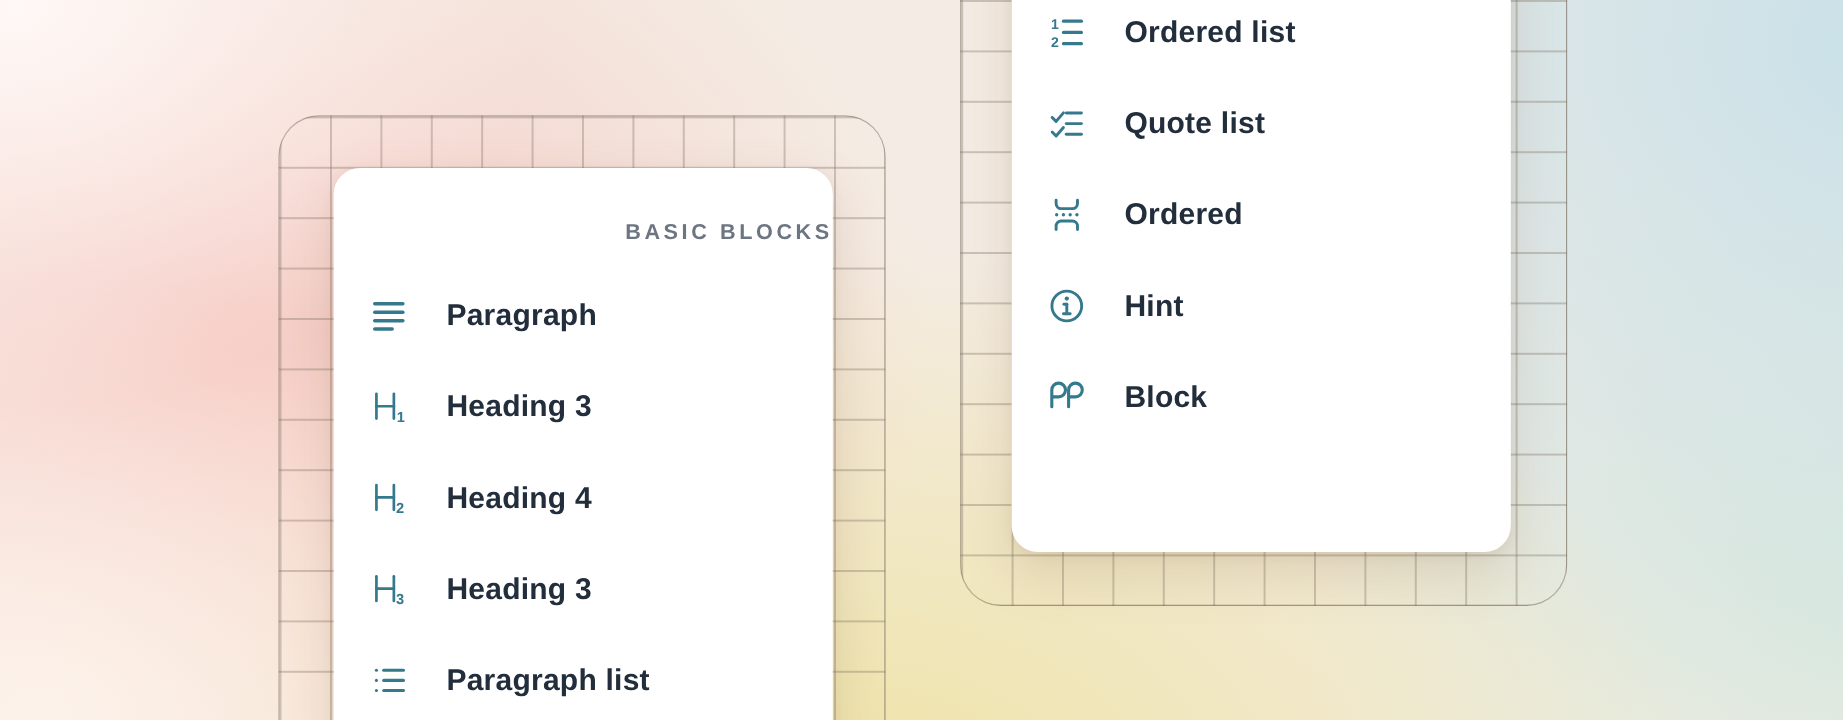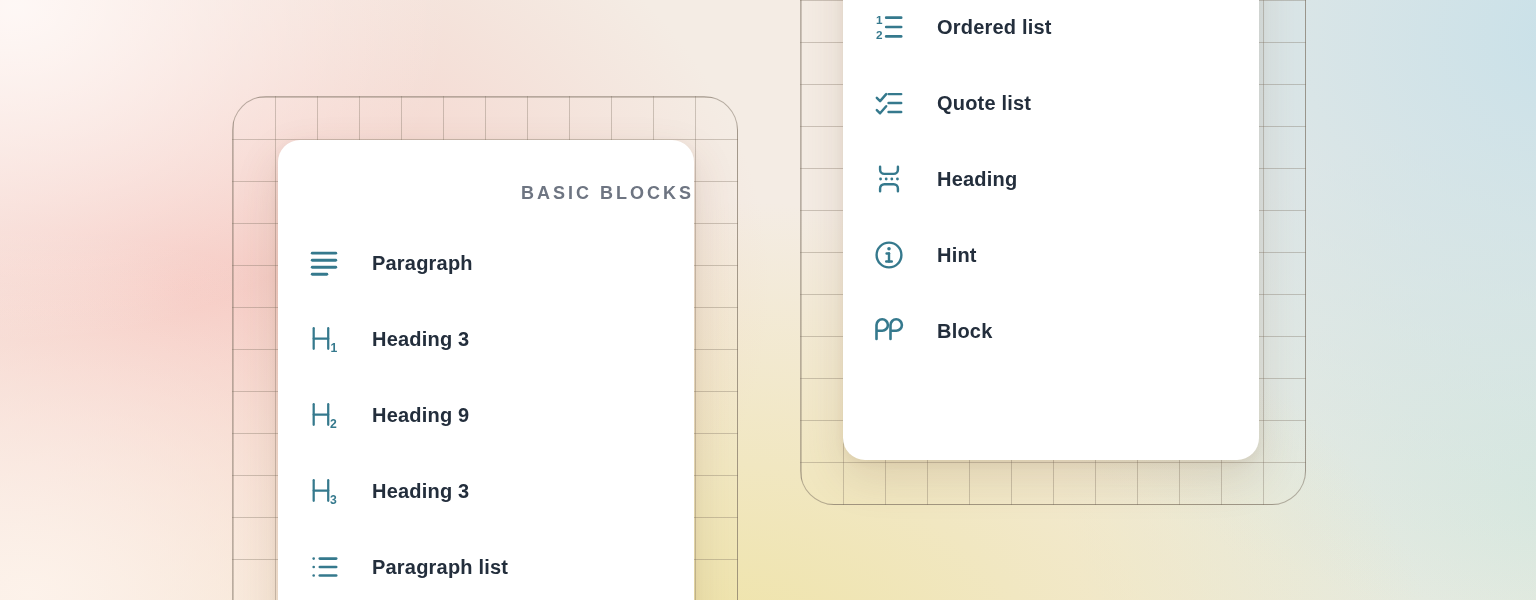--- a/index.html
+++ b/index.html
@@ -34,21 +34,21 @@
   #right-card{left:843px;top:-80px;width:416px;height:540px;}
   .section-title{
     margin:38px 0 0 30px;line-height:30px;
     font-size:18px;font-weight:700;letter-spacing:3px;color:#6e7582;text-align:right;
   }
   #left-card .items{margin-top:17px;}
   #right-card .items{padding-top:69px;}
   .item{height:76px;display:flex;align-items:center;padding-left:30px;gap:32px;cursor:pointer;}
   .icon{width:32px;height:32px;flex:0 0 32px;display:flex;align-items:center;justify-content:center;}
   .icon svg{display:block;}
-  .label{font-size:20px;font-weight:600;color:#232e3c;letter-spacing:.2px;}
+  .label{font-size:25px;font-weight:600;color:#232e3c;letter-spacing:.2px;}
 </style>
 </head>
 <body>
 
 <div class="stage">
 
   <div class="gridpanel" id="left-panel"></div>
   <div class="gridpanel" id="right-panel"></div>
 
   <div class="card" id="left-card">
@@ -81,21 +81,21 @@
 
       <div class="item">
         <span class="icon">
           <svg width="30" height="30" viewBox="0 0 32 32" fill="none" stroke="#35798d" stroke-width="2.4" stroke-linecap="round">
             <path d="M5 4.5 V26.5"></path>
               <path d="M20.5 4.5 V26.5"></path>
               <path d="M5 15.5 H20.5"></path>
             <text x="22.5" y="29.5" stroke="none" fill="#35798d" font-size="13" font-weight="bold" font-family="Liberation Sans, sans-serif">2</text>
           </svg>
         </span>
-        <span class="label">Heading 9</span>
+        <span class="label">Heading 4</span>
       </div>
 
       <div class="item">
         <span class="icon">
           <svg width="30" height="30" viewBox="0 0 32 32" fill="none" stroke="#35798d" stroke-width="2.4" stroke-linecap="round">
             <path d="M5 4.5 V26.5"></path>
               <path d="M20.5 4.5 V26.5"></path>
               <path d="M5 15.5 H20.5"></path>
             <text x="22.5" y="29.5" stroke="none" fill="#35798d" font-size="13" font-weight="bold" font-family="Liberation Sans, sans-serif">3</text>
           </svg>
@@ -153,21 +153,21 @@
         <span class="icon">
           <svg width="30" height="30" viewBox="0 0 32 32" fill="none" stroke="#35798d" stroke-width="2.6" stroke-linecap="round">
             <path d="M6.5 3 V6 a4.5 4.5 0 0 0 4.5 4.5 H21 a4.5 4.5 0 0 0 4.5 -4.5 V3"></path>
             <circle cx="7" cy="16" r="1.5" fill="#35798d" stroke="none"></circle>
             <circle cx="13" cy="16" r="1.5" fill="#35798d" stroke="none"></circle>
             <circle cx="19" cy="16" r="1.5" fill="#35798d" stroke="none"></circle>
             <circle cx="25" cy="16" r="1.5" fill="#35798d" stroke="none"></circle>
             <path d="M6.5 29 V26 a4.5 4.5 0 0 1 4.5 -4.5 H21 a4.5 4.5 0 0 1 4.5 4.5 V29"></path>
           </svg>
         </span>
-        <span class="label">Heading</span>
+        <span class="label">Ordered</span>
       </div>
 
       <div class="item">
         <span class="icon">
           <svg width="32" height="32" viewBox="0 0 32 32" fill="none" stroke="#35798d" stroke-width="2.4" stroke-linecap="round">
             <circle cx="16" cy="16" r="12.4"></circle>
             <circle cx="16" cy="9.8" r="1.8" fill="#35798d" stroke="none"></circle>
             <path d="M16 14.5 V22.5"></path>
             <path d="M13.6 14.5 H16"></path>
             <path d="M13.2 22.5 H18.8"></path>

